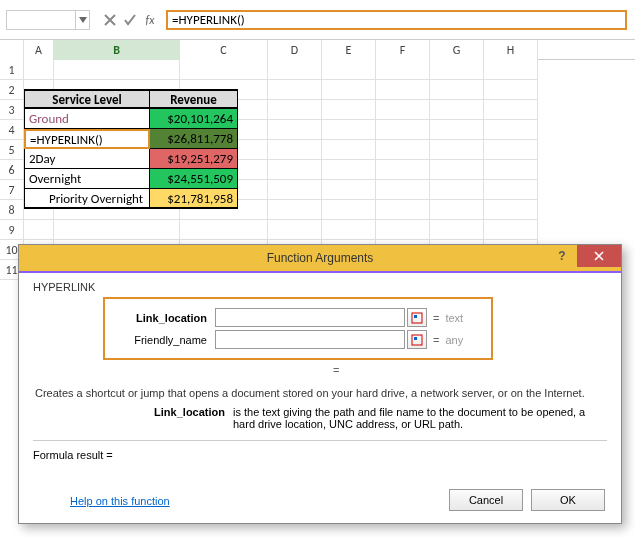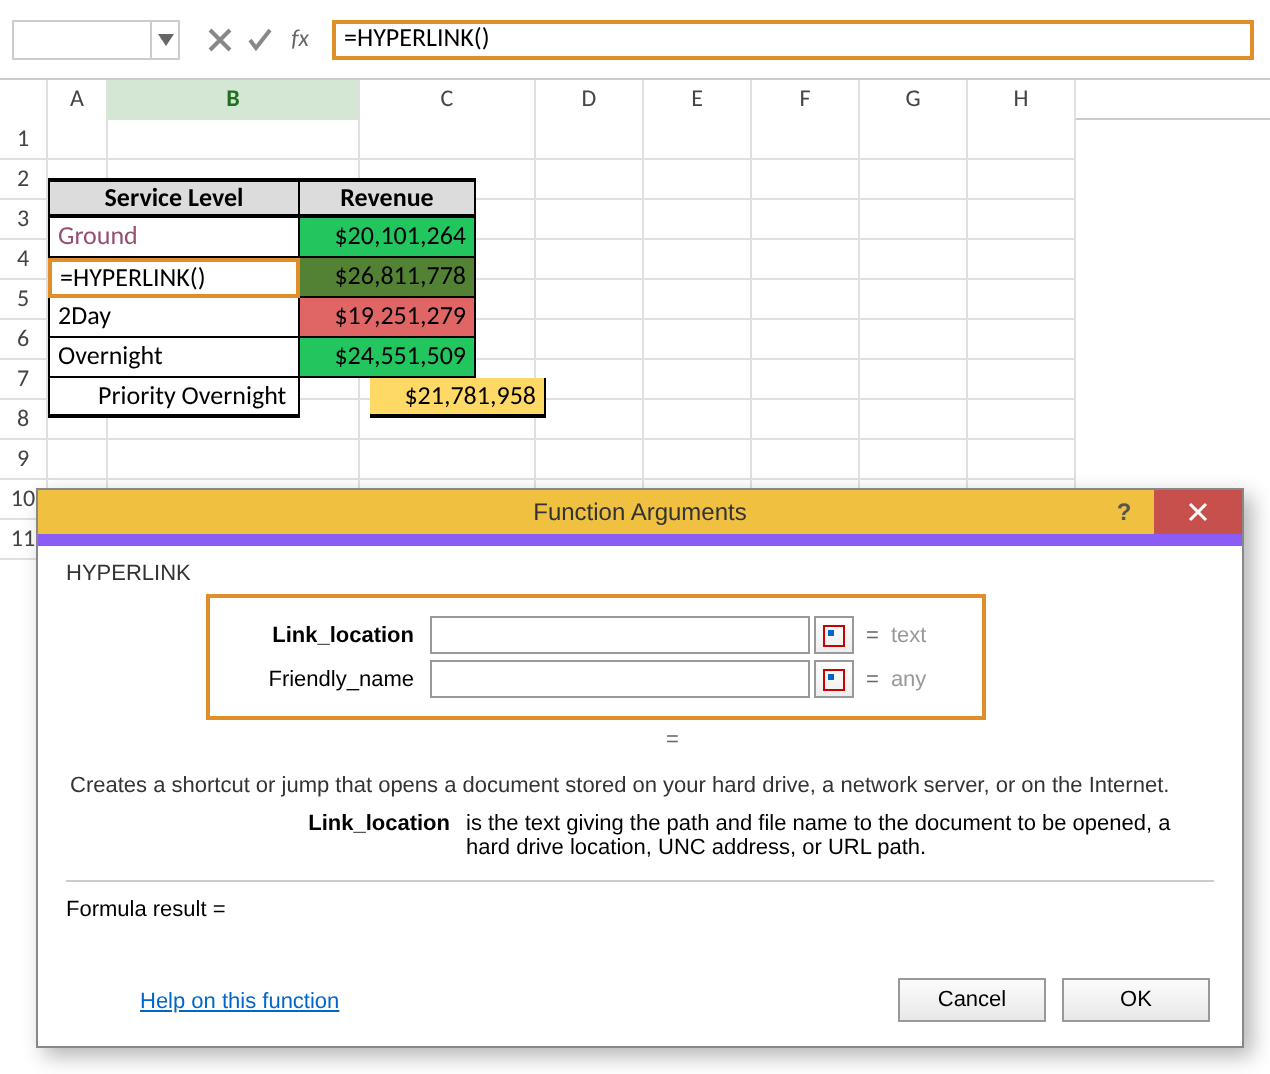--- a/index.html
+++ b/index.html
@@ -132,38 +132,38 @@
     border-top: 2px solid #000;
     border-bottom: 2px solid #000;
   }
   .cell-highlight {
     border: 2px solid #e08e2a !important;
   }
   .link-cell { color: #954f72; }
   .bg-lgreen { background: #22c55e; }
   .bg-dgreen { background: #548235; color: #000; }
   .bg-red   { background: #e06666; }
-  .bg-yellow{ background: #ffd966; margin-left: 35px; }
+  .bg-yellow{ background: #ffd966; }
 
   .dialog {
     position: absolute;
     top: 244px;
     left: 18px;
     width: 604px;
     height: 280px;
     background: #fff;
     border: 1px solid #888;
     box-shadow: 4px 4px 10px rgba(0,0,0,0.3);
     font-family: "Segoe UI", Tahoma, sans-serif;
     font-size: 11px;
   }
   .dlg-title {
     height: 28px;
     background: #f0c040;
-    border-bottom: 6px solid #8b5cf6;
+    border-bottom: 2px solid #8b5cf6;
     display: flex;
     align-items: center;
     justify-content: center;
     font-size: 12px;
     color: #333;
     position: relative;
   }
   .dlg-title .controls {
     position: absolute;
     right: 0;

